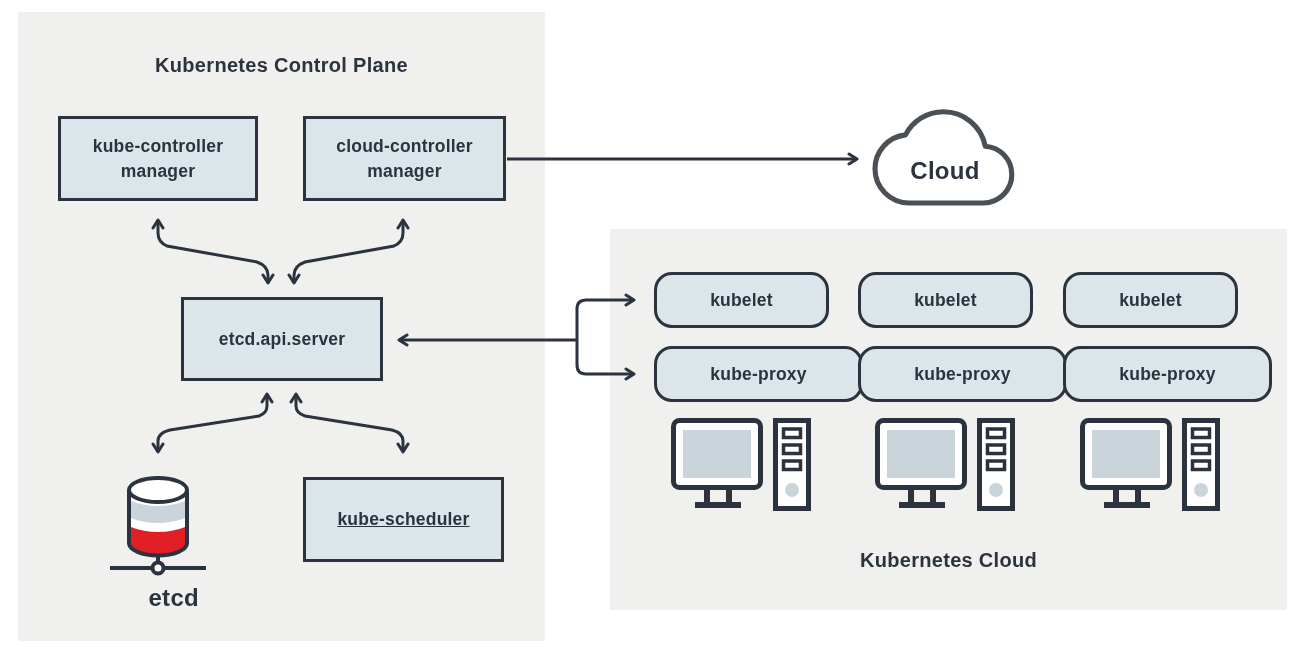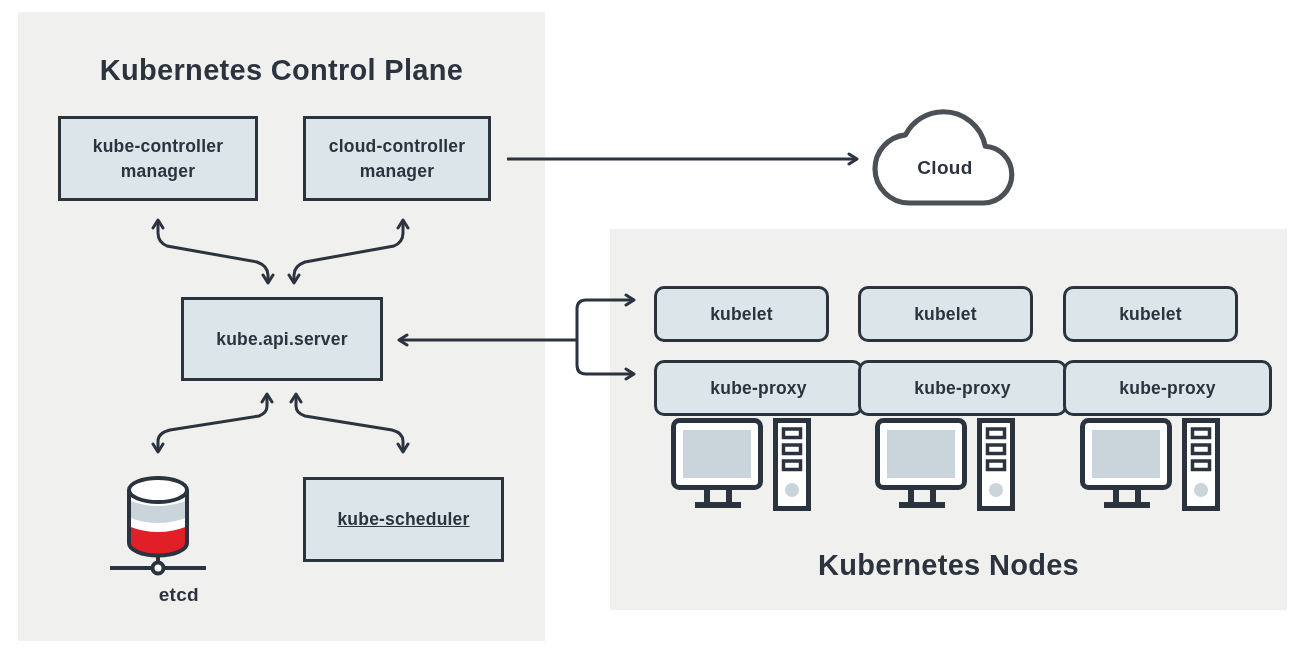--- a/index.html
+++ b/index.html
@@ -6,41 +6,41 @@
   #canvas{
     position:relative;width:1300px;height:658px;background:#ffffff;overflow:hidden;
     font-family:"Liberation Sans","DejaVu Sans",sans-serif;color:#2b333e;
   }
   .panel{position:absolute;background:#f0f0ee;}
   #cp-panel{left:18px;top:12px;width:527px;height:629px;}
   #nodes-panel{left:610px;top:229px;width:677px;height:381px;}
   svg.overlay{position:absolute;left:0;top:0;width:1300px;height:658px;}
   .arrow{fill:none;stroke:#2b333e;stroke-width:3px;}
   .big-title{
-    position:absolute;text-align:center;font-weight:700;font-size:29px;
+    position:absolute;text-align:center;font-weight:700;font-size:20px;
     letter-spacing:.3px;color:#2b333e;
   }
   #cp-title{left:18px;top:54px;width:527px;}
   #nodes-title{left:610px;top:549px;width:677px;}
   .box{
     position:absolute;box-sizing:border-box;background:#dce6ea;border:3px solid #2b333e;
     display:flex;align-items:center;justify-content:center;text-align:center;
     font-weight:700;font-size:17.5px;line-height:1.4;letter-spacing:.2px;color:#2b333e;
     padding:4px 2px;
   }
-  .rbox{border-radius:10px;margin-top:14px;}
+  .rbox{border-radius:18px;}
   #box-kcm{left:58px;top:116px;width:200px;height:85px;}
-  #box-ccm{left:303px;top:116px;width:188px;height:85px;}
+  #box-ccm{left:303px;top:116px;width:203px;height:85px;}
   #box-api{left:181px;top:297px;width:202px;height:84px;}
   #box-sched{left:303px;top:477px;width:201px;height:85px;text-decoration:underline;}
   .kubelet-box{top:272px;height:56px;width:175px;}
   .proxy-box{top:346px;height:56px;width:209px;}
   .col1{left:654px;} .col2{left:858px;} .col3{left:1063px;}
   .icon-label{
-    position:absolute;text-align:center;font-weight:700;font-size:19px;
+    position:absolute;text-align:center;font-weight:700;font-size:24px;
     letter-spacing:.3px;color:#2b333e;
   }
   #cloud-label{left:897px;top:157px;width:96px;}
   #etcd-label{left:115px;top:584px;width:84px;text-align:right;}
 </style>
 </head>
 <body>
 
 <div id="canvas">
 
@@ -97,29 +97,29 @@
 
     <use href="#pc" x="671" y="418"></use>
     <use href="#pc" x="875" y="418"></use>
     <use href="#pc" x="1080" y="418"></use>
   </svg>
 
   <div class="big-title" id="cp-title">Kubernetes Control Plane</div>
 
   <div class="box" id="box-kcm">kube-controller manager</div>
   <div class="box" id="box-ccm">cloud-controller manager</div>
-  <div class="box" id="box-api">kube.api.server</div>
+  <div class="box" id="box-api">etcd.api.server</div>
   <div class="box" id="box-sched">kube-scheduler</div>
 
   <div class="box rbox kubelet-box col1">kubelet</div>
   <div class="box rbox kubelet-box col2">kubelet</div>
   <div class="box rbox kubelet-box col3">kubelet</div>
 
   <div class="box rbox proxy-box col1">kube-proxy</div>
   <div class="box rbox proxy-box col2">kube-proxy</div>
   <div class="box rbox proxy-box col3">kube-proxy</div>
 
-  <div class="big-title" id="nodes-title">Kubernetes Nodes</div>
+  <div class="big-title" id="nodes-title">Kubernetes Cloud</div>
 
   <div class="icon-label" id="cloud-label">Cloud</div>
   <div class="icon-label" id="etcd-label">etcd</div>
 
 </div>
 
 </body></html>

